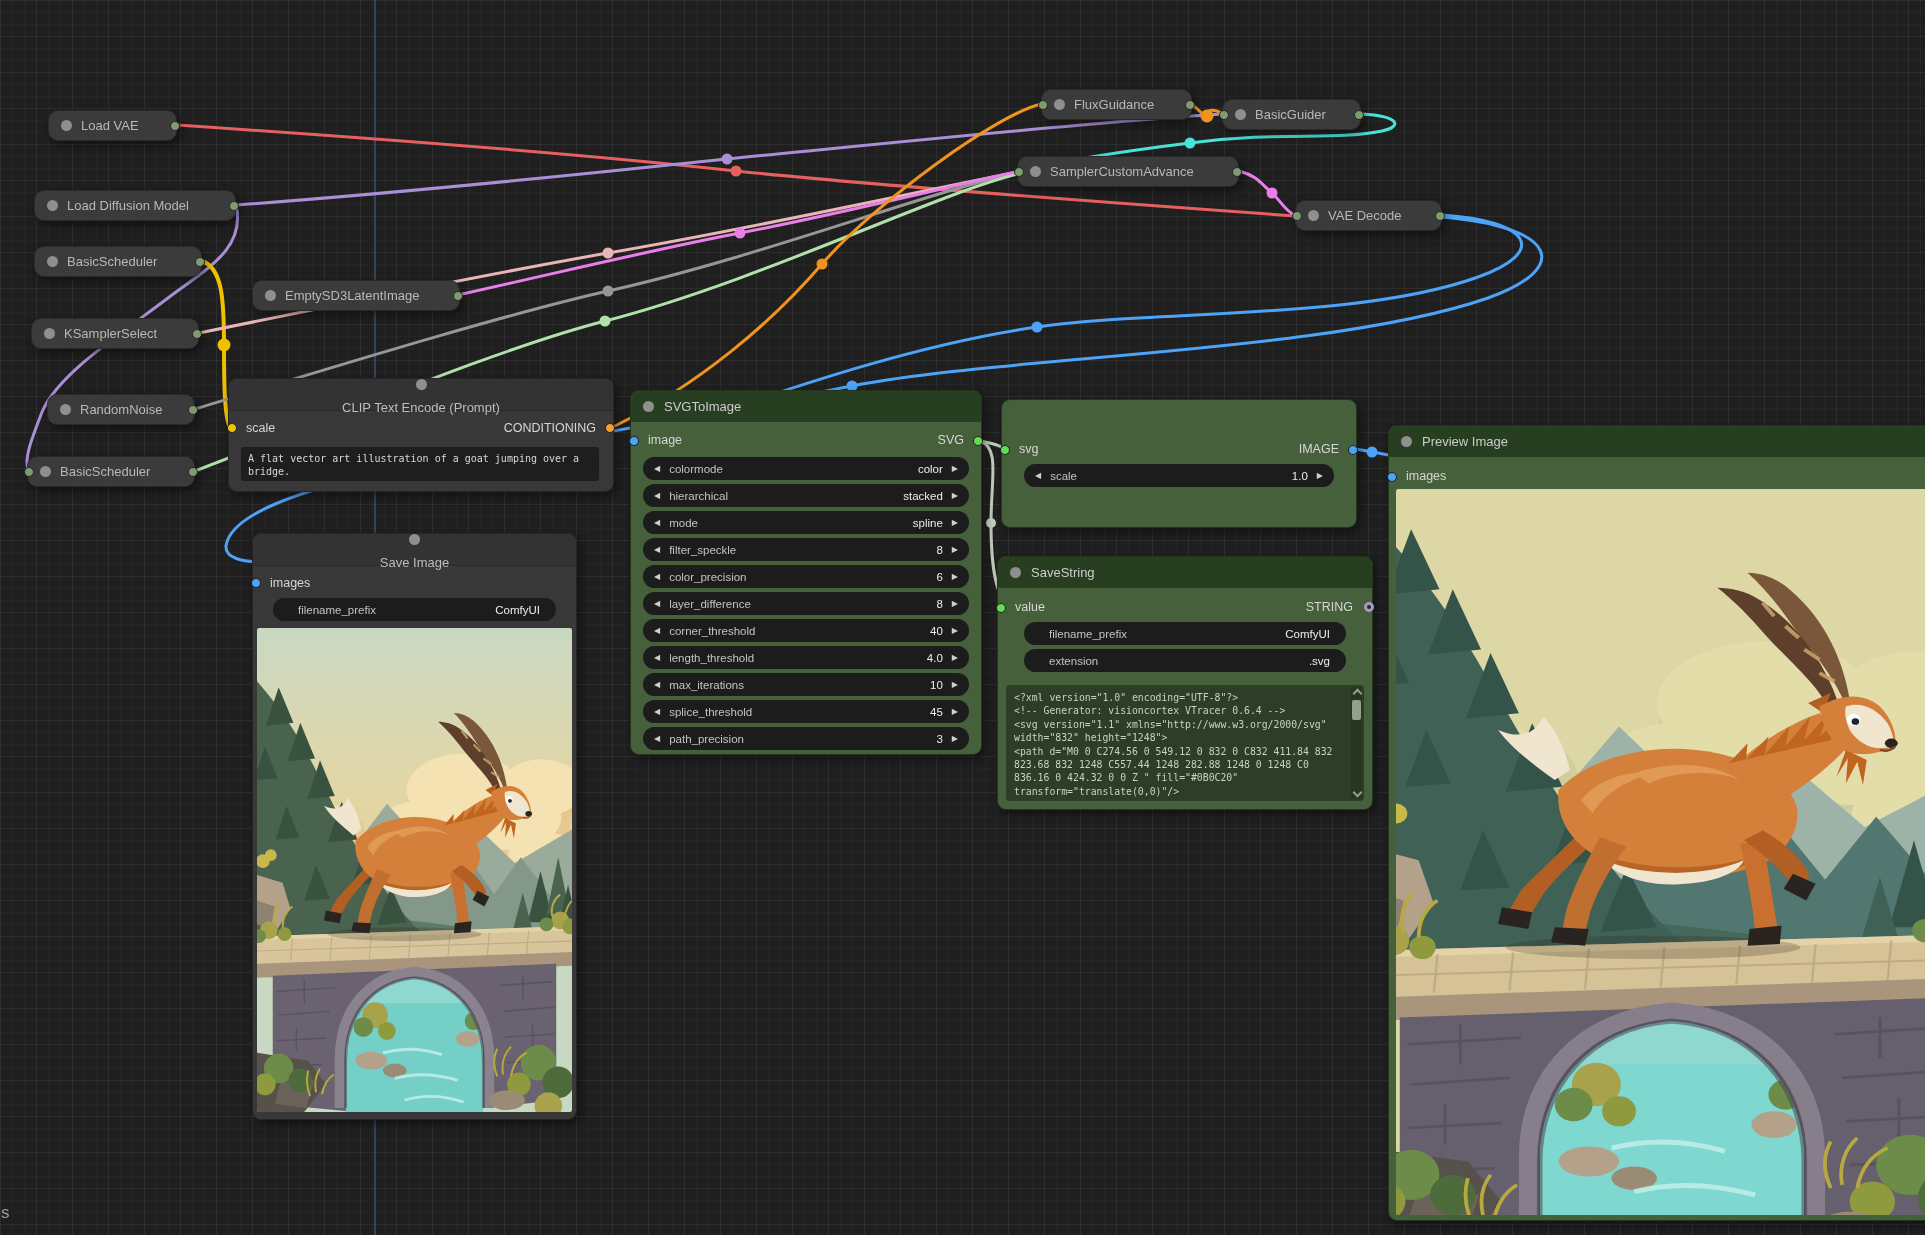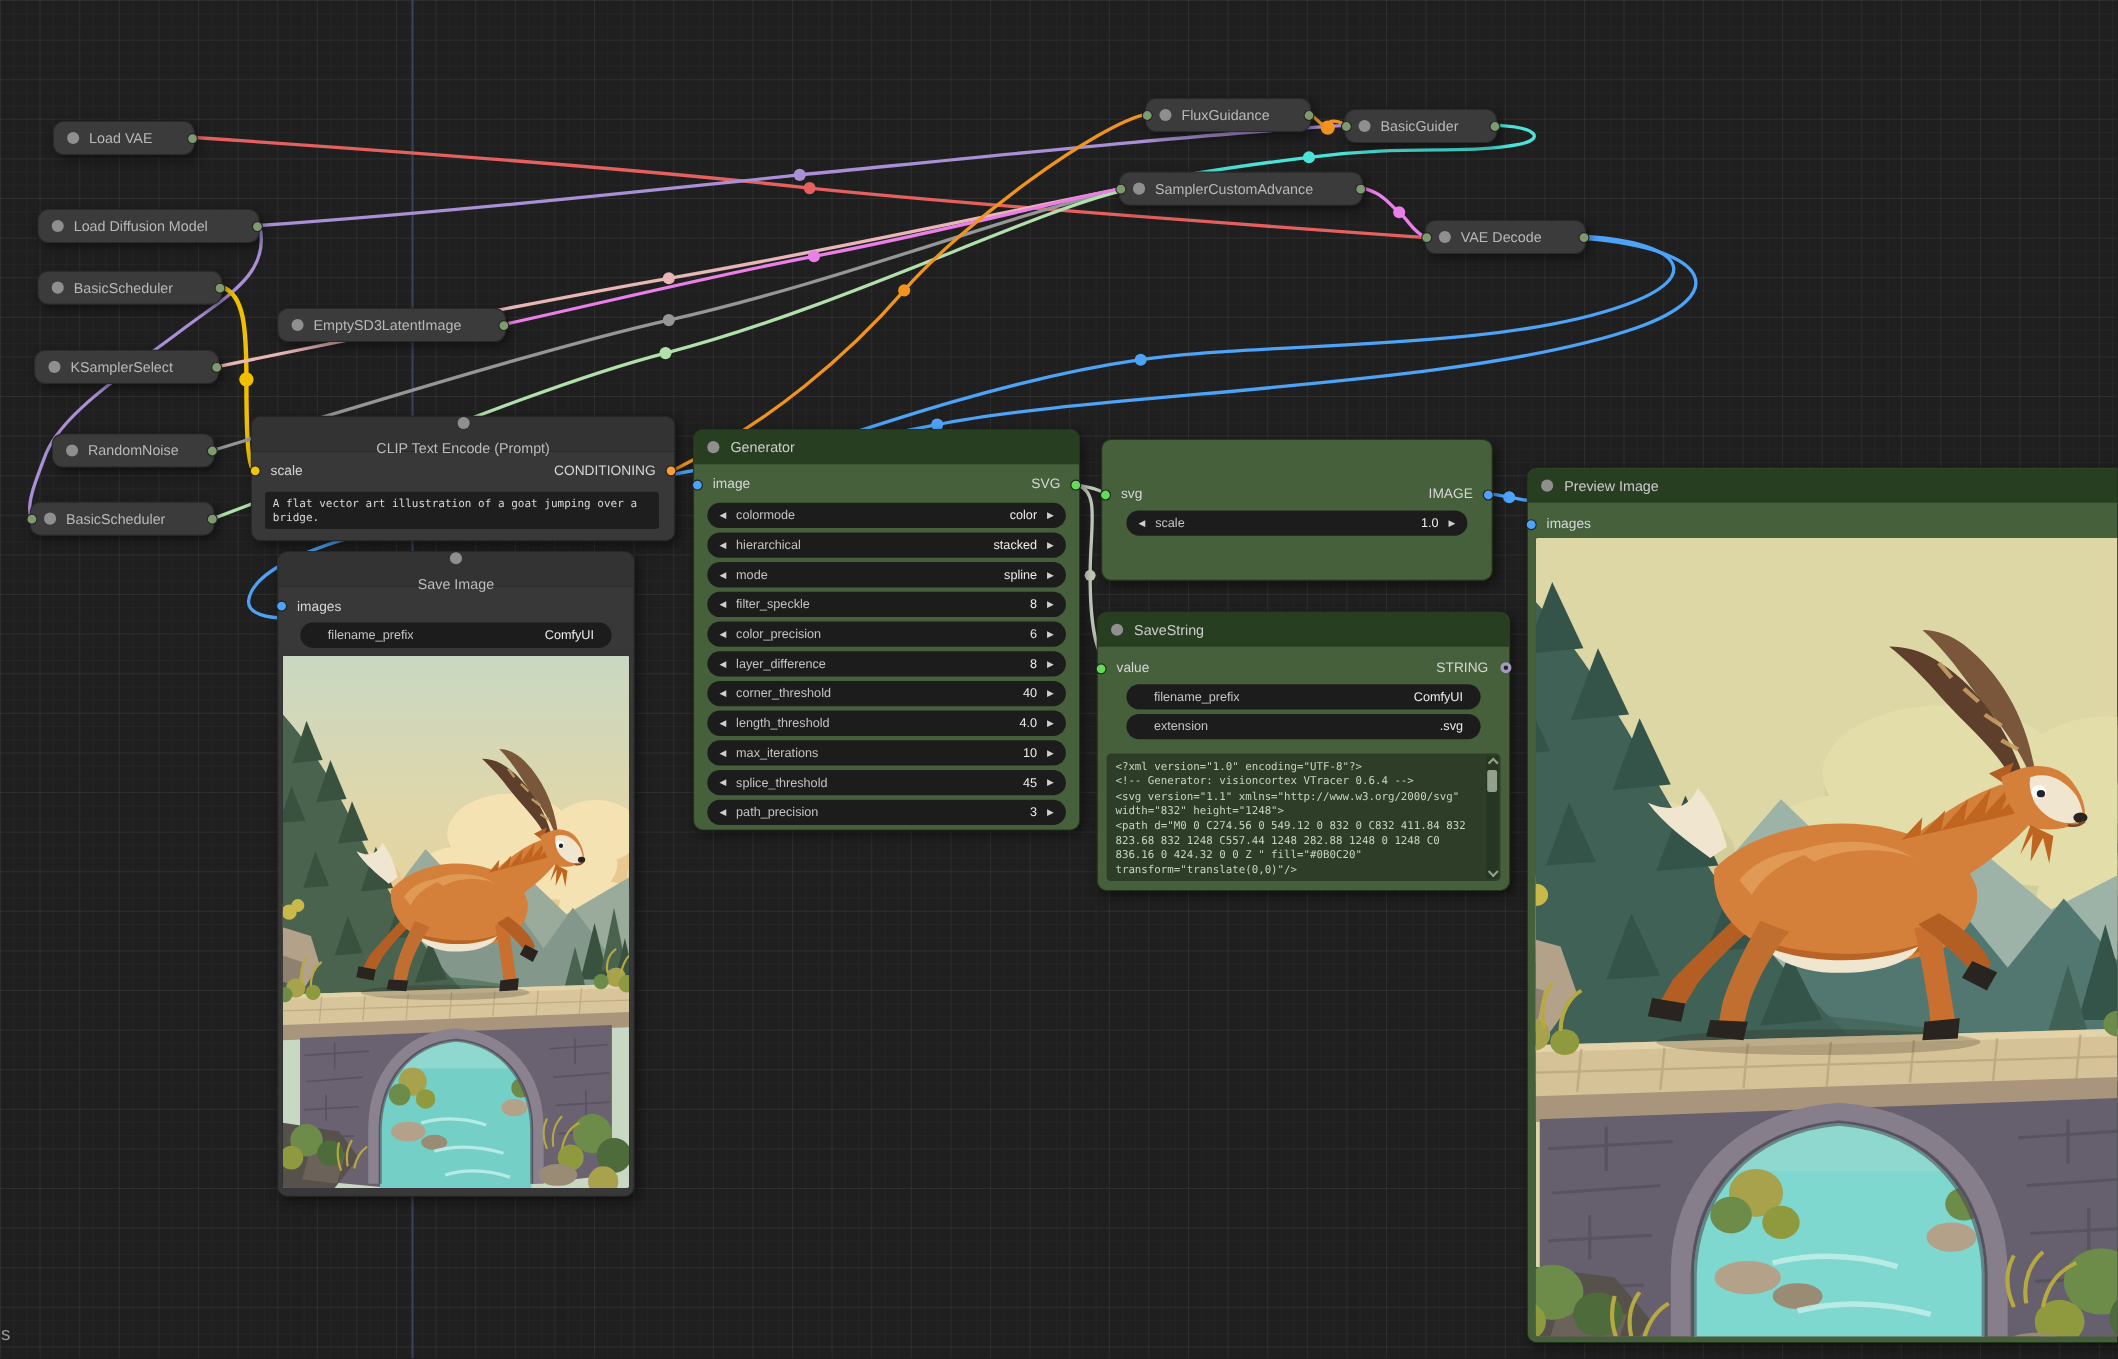--- a/index.html
+++ b/index.html
@@ -353,42 +353,42 @@
       <span>CLIP Text Encode (Prompt)</span>
     </div>
     <span class="sport l dot-yellow" style="top:44px"></span>
     <span class="slotlabel" style="left:17px;top:42px">scale</span>
     <span class="slotlabel right" style="right:17px;top:42px">CONDITIONING</span>
     <span class="sport r dot-orange" style="top:44px"></span>
     <div class="textwidget" style="left:12px;right:14px;top:68px;height:34px;font-size:10px;line-height:13px">A flat vector art illustration of a goat jumping over a
 bridge.</div>
   </div>
 
-  <div class="node fnode dark" style="left:252px;top:501px;width:325px;height:587px">
+  <div class="node fnode dark" style="left:252px;top:533px;width:325px;height:587px">
     <div class="fhead">
       <span class="cdot"></span>
       <span>Save Image</span>
     </div>
     <span class="sport l dot-blue" style="top:44px"></span>
     <span class="slotlabel" style="left:17px;top:42px">images</span>
     <div class="pill noarrow" style="left:20px;right:20px;top:64px">
       <span class="wlabel">filename_prefix</span>
       <span class="wval">ComfyUI</span>
     </div>
     <div class="imgbox" style="left:4px;right:4px;top:94px;bottom:7px">
       <svg viewBox="0 0 320 490" preserveAspectRatio="none">
           <use href="#goatscene"></use>
         </svg>
     </div>
   </div>
 
   <div class="node fnode green" style="left:630px;top:390px;width:352px;height:365px">
     <div class="fhead">
       <span class="cdot"></span>
-      <span>Generator</span>
+      <span>SVGToImage</span>
     </div>
     <span class="sport l dot-blue" style="top:45px"></span>
     <span class="slotlabel" style="left:17px;top:42px">image</span>
     <span class="slotlabel right" style="right:17px;top:42px">SVG</span>
     <span class="sport r dot-green" style="top:45px"></span>
     <div class="pill" style="left:12px;right:12px;top:66px">
       <span class="arr">◀</span>
       <span class="wlabel">colormode</span>
       <span class="wval">color</span>
       <span class="arr">▶</span>

